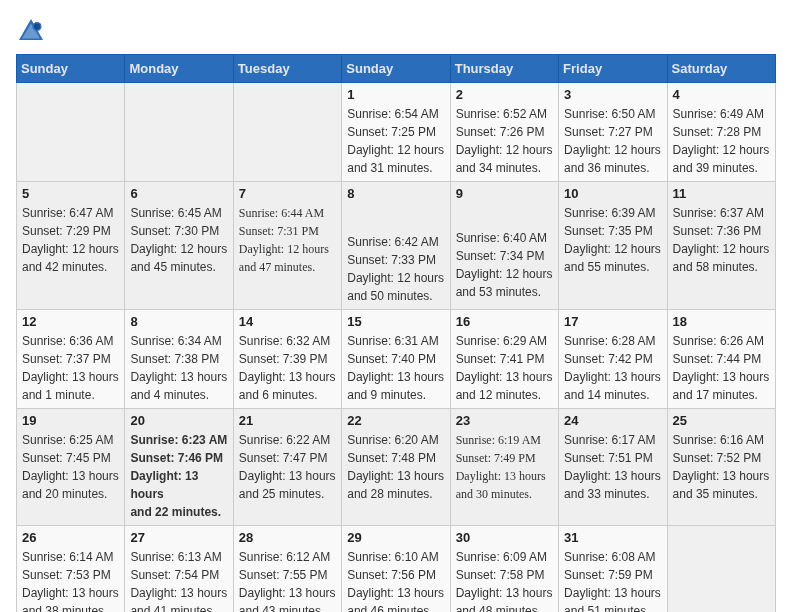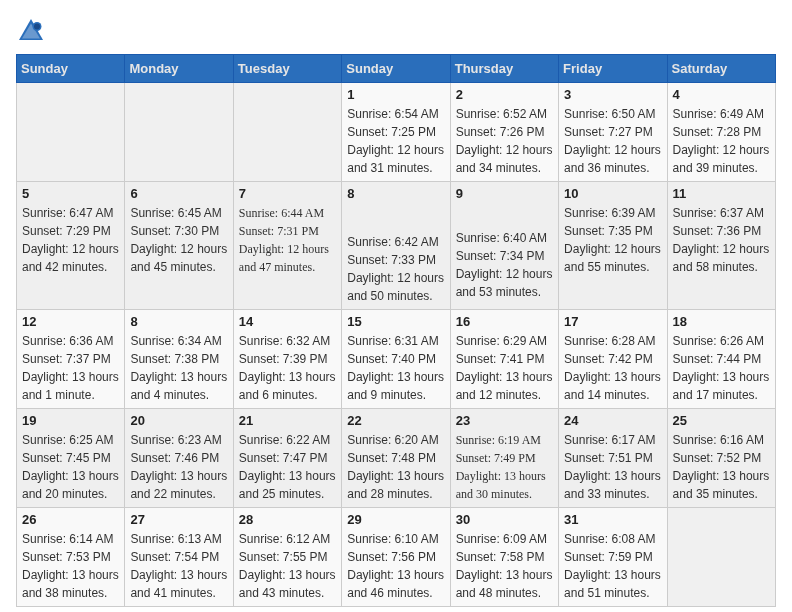--- a/index.html
+++ b/index.html
@@ -258,21 +258,21 @@
       <tr>
         <td>
           <div class="day-number">19</div>
           <div class="day-info" style="white-space: pre-line;">Sunrise: 6:25 AM
 Sunset: 7:45 PM
 Daylight: 13 hours
 and 20 minutes.</div>
         </td>
         <td>
           <div class="day-number">20</div>
-          <div class="day-info" style="white-space: pre-line;">Sunrise: 6:23 AM
+          <div class="day-info" style="white-space: pre-line; font-weight: bold;">Sunrise: 6:23 AM
 Sunset: 7:46 PM
 Daylight: 13 hours
 and 22 minutes.</div>
         </td>
         <td>
           <div class="day-number">21</div>
           <div class="day-info" style="white-space: pre-line;">Sunrise: 6:22 AM
 Sunset: 7:47 PM
 Daylight: 13 hours
 and 25 minutes.</div>

